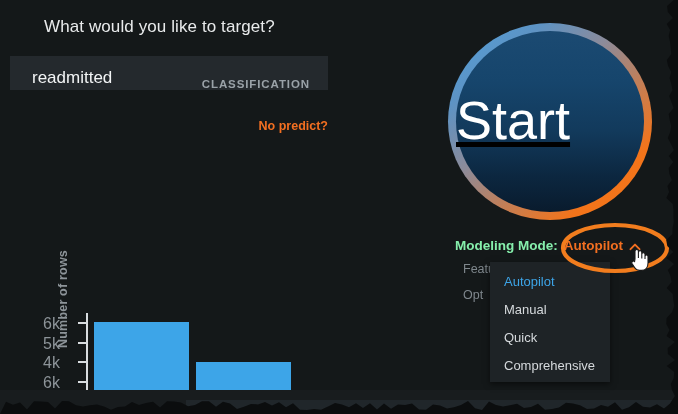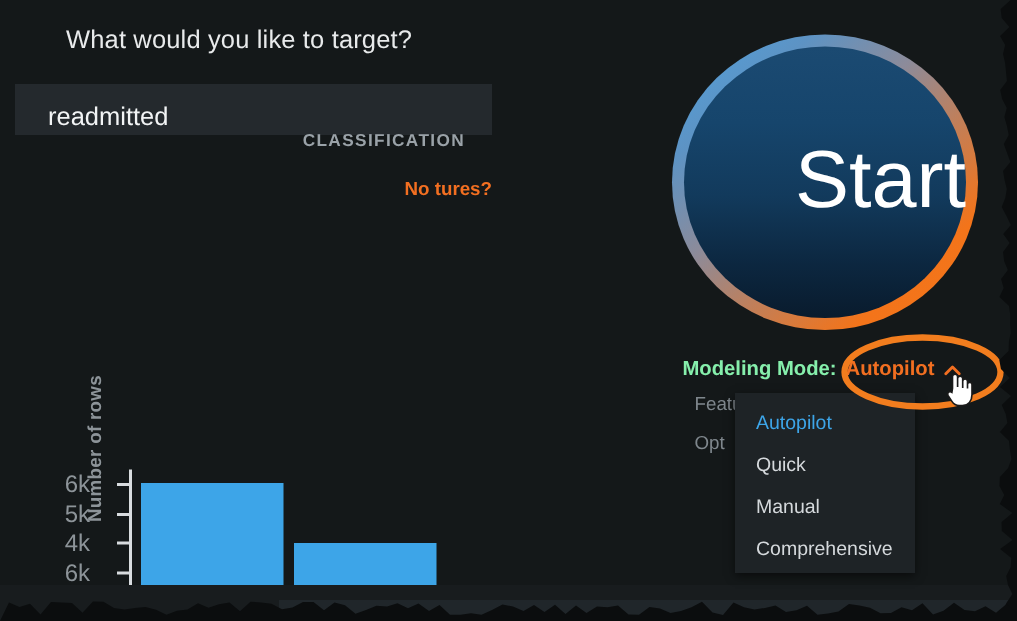--- a/index.html
+++ b/index.html
@@ -45,21 +45,21 @@
     position: absolute;
     left: 22px;
     top: 12px;
     font-size: 17px;
     color: #f2f4f5;
     white-space: nowrap;
   }
   .target-type {
     position: absolute;
     right: 18px;
-    top: 32px;
+    top: 22px;
     font-size: 11.5px;
     font-weight: bold;
     letter-spacing: 0.9px;
     color: #9aa2a8;
     white-space: nowrap;
   }
 
   .no-target {
     position: absolute;
     right: 350px;
@@ -159,21 +159,22 @@
   .start-inner {
     position: absolute;
     left: 8px;
     top: 8px;
     right: 8px;
     bottom: 8px;
     border-radius: 50%;
     background: linear-gradient(180deg, #1b4a72 0%, #16456c 28%, #123a5c 55%, #0c2740 80%, #091b2d 100%);
     display: flex;
     align-items: center;
-    justify-content: flex-end;
+    justify-content: flex-start;
+    text-decoration: underline;
   }
   .start-label {
     font-size: 54px;
     color: #ffffff;
     letter-spacing: 0px;
     font-weight: 300;
     line-height: 1;
     transform: translateY(-2px);
   }
 
@@ -313,21 +314,21 @@
 
 <div id="app">
 
   <div class="question">What would you like to target?</div>
 
   <div class="target-box">
     <div class="target-name">readmitted</div>
     <div class="target-type">CLASSIFICATION</div>
   </div>
 
-  <div class="no-target">No tures?</div>
+  <div class="no-target">No predict?</div>
 
   <div class="chart">
     <div class="y-label">Number of rows</div>
     <div class="y-axis-line"></div>
     <div id="y-ticks">
         <div class="y-ticklabel-wrap" style="top: 291px;"></div>
         <div class="y-ticklabel-wrap" style="top: 271.308px;">
           <div class="y-ticklabel">1k</div>
         </div>
         <div class="y-tick" style="top: 250.615px;"></div>
@@ -382,22 +383,22 @@
     <span class="sub-left">Featu</span>
     <span class="sub-right">tures</span>
   </div>
   <div class="sub-row r2">
     <span class="sub-left">Opt</span>
     <span class="sub-right">oss</span>
   </div>
 
   <div class="dropdown" id="dropdown">
       <div class="dd-item selected">Autopilot</div>
+      <div class="dd-item">Manual</div>
       <div class="dd-item">Quick</div>
-      <div class="dd-item">Manual</div>
       <div class="dd-item">Comprehensive</div>
     </div>
 
   <svg class="annot" viewBox="0 0 114 54">
     <ellipse cx="57" cy="26" rx="52" ry="23" fill="none" stroke="#f27d1e" stroke-width="4.2"></ellipse>
   </svg>
 
   <svg class="cursor" viewBox="0 0 22 26">
     <g fill="#ffffff" stroke="#1a1a1a" stroke-width="1.1">
       <path d="M7 13 V5.2 a1.7 1.7 0 0 1 3.4 0 V12 V6.4 a1.7 1.7 0 0 1 3.4 0 V12.6 V8.2 a1.6 1.6 0 0 1 3.2 0 V13 V10.4 a1.5 1.5 0 0 1 3 0 V17 c0 4.2-2.4 7.4-6.4 7.4 h-2.2 c-2.4 0-3.6-1-4.8-2.8 L4 17.6 a1.7 1.7 0 0 1 2.6-2.1 Z"></path>

